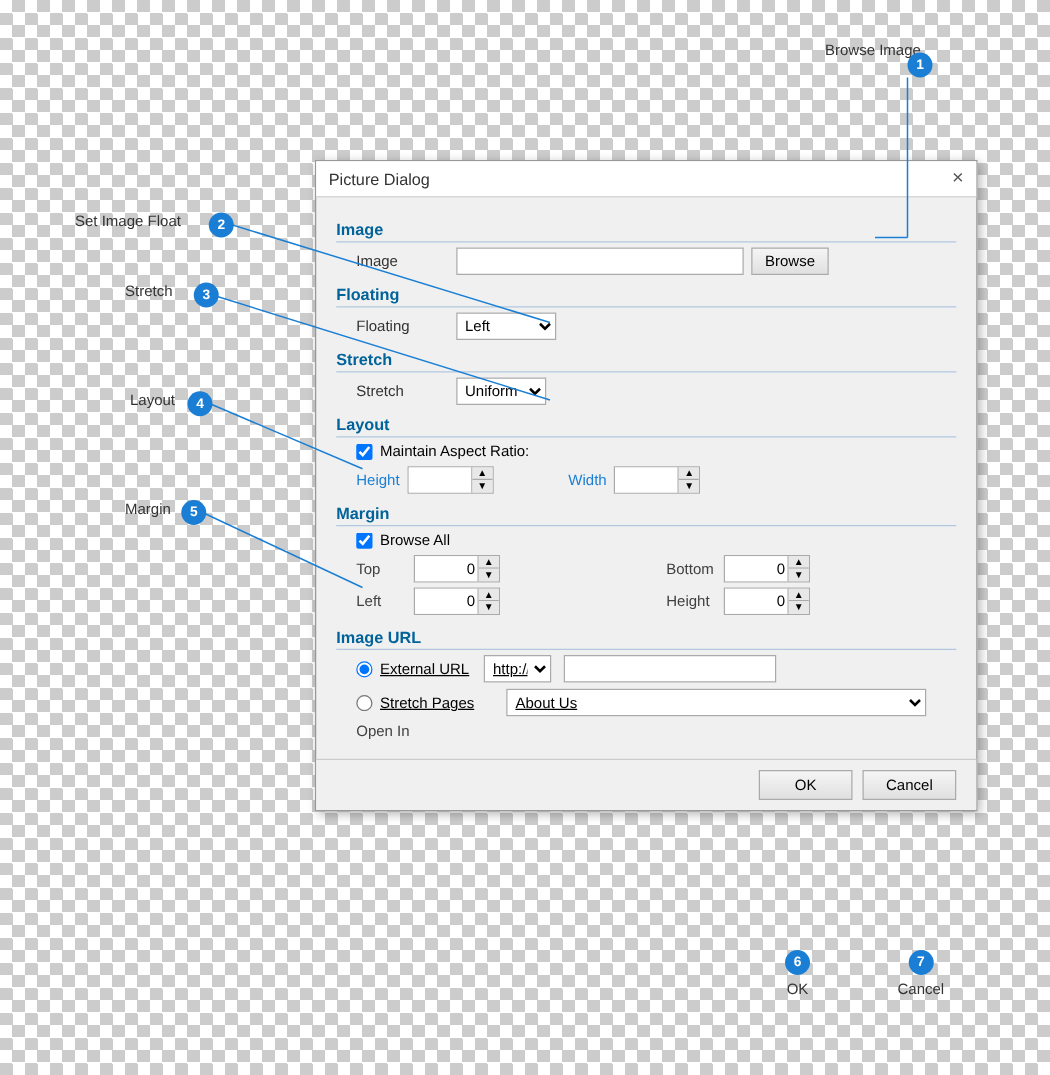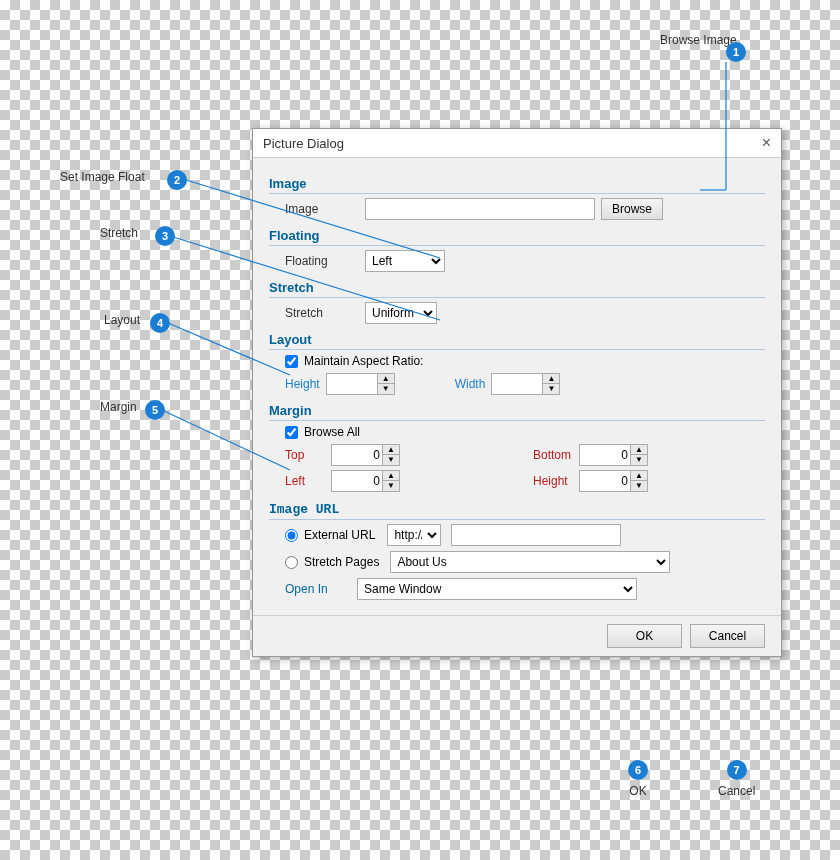--- a/index.html
+++ b/index.html
@@ -191,43 +191,44 @@
       padding-left: 16px;
     }
     .margin-row {
       display: flex;
       align-items: center;
       gap: 6px;
       font-size: 12px;
     }
     .margin-label {
       width: 40px;
-      color: #b91c1c;
+      color: #404040;
     }
 
     
     .radio-row {
       display: flex;
       align-items: center;
       gap: 6px;
       padding-left: 16px;
       margin-bottom: 5px;
       font-size: 12px;
+      text-decoration: underline;
     }
     .open-in-row {
       display: flex;
       align-items: center;
       gap: 8px;
       padding-left: 16px;
       margin-bottom: 5px;
       font-size: 12px;
     }
     .open-in-label {
       width: 60px;
-      color: #0369a1;
+      color: #404040;
     }
 
     
     .dialog-footer {
       display: flex;
       justify-content: flex-end;
       gap: 8px;
       padding: 8px 16px;
       border-top: 1px solid #ccc;
       background: #f0f0f0;
@@ -397,45 +398,41 @@
         <div class="spinner-wrap">
           <input type="text" value="0" style="">
           <div class="spinner-btns">
             <button>▲</button>
             <button>▼</button>
           </div>
         </div>
       </div>
     </div>
 
-    <div class="section-header" style="margin-top:10px;font-family:Liberation Mono, monospace;">Image URL</div>
+    <div class="section-header" style="margin-top:10px;">Image URL</div>
     <div class="radio-row">
       <input type="radio" name="urltype" checked="" style="">
       <span>External URL</span>
       <select style="width:54px; margin-left:6px;">
         <option>http://</option>
         <option>https://</option>
       </select>
       <input type="text" style="width: 170px; margin-left: 4px;" value="">
     </div>
     <div class="radio-row">
       <input type="radio" name="urltype" style="">
       <span>Stretch Pages</span>
-      <select style="width:280px; margin-left:5px;">
+      <select style="width:336px; margin-left:20px;">
         <option>About Us</option>
         <option>Home</option>
         <option>Contact</option>
       </select>
     </div>
     <div class="open-in-row">
       <span class="open-in-label">Open In</span>
-      <select style="width:280px; margin-left:4px;">
-        <option>Same Window</option>
-        <option>New Window</option>
-      </select>
     </div>
 
   </div>
   <div class="dialog-footer">
     <button class="footer-btn">OK</button>
     <button class="footer-btn">Cancel</button>
   </div>
 </div>
 
 <div class="bottom-annotation" style="left:628px; top:760px;">

